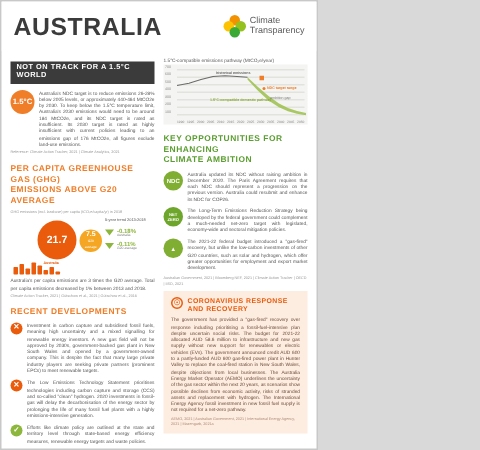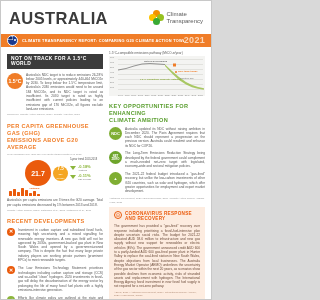--- a/index.html
+++ b/index.html
@@ -286,25 +286,20 @@
           <span class="bl3"></span>
           <span class="bl4"></span>
       </div>
       <div class="brand-text">
         <div>Climate</div>
         <div>Transparency</div>
       </div>
     </div>
   </div>
 
-  <div class="banner">
-    <div class="flag"></div>
-    <div class="banner-text">CLIMATE TRANSPARENCY REPORT: COMPARING G20 CLIMATE ACTION TOWARDS NET ZERO</div>
-    <div class="banner-year">2021</div>
-  </div>
 
   <div class="body">
 
     <div class="col">
 
       <div>
         <div class="sec-head-dark">NOT ON TRACK FOR A 1.5°C WORLD</div>
         <div class="nottrack-row">
           <div class="badge15">1.5°C</div>
           <div class="tiny">Australia's NDC target is to reduce emissions 26-28% below 2005 levels, or approximately 440-464 MtCO2e by 2030. To keep below the 1.5°C temperature limit, Australia's 2030 emissions would need to be around 184 MtCO2e, and its NDC target is rated as insufficient. Its 2030 target is rated as highly insufficient with current policies leading to an emissions gap of 176 MtCO2e, all figures exclude land-use emissions.</div>

